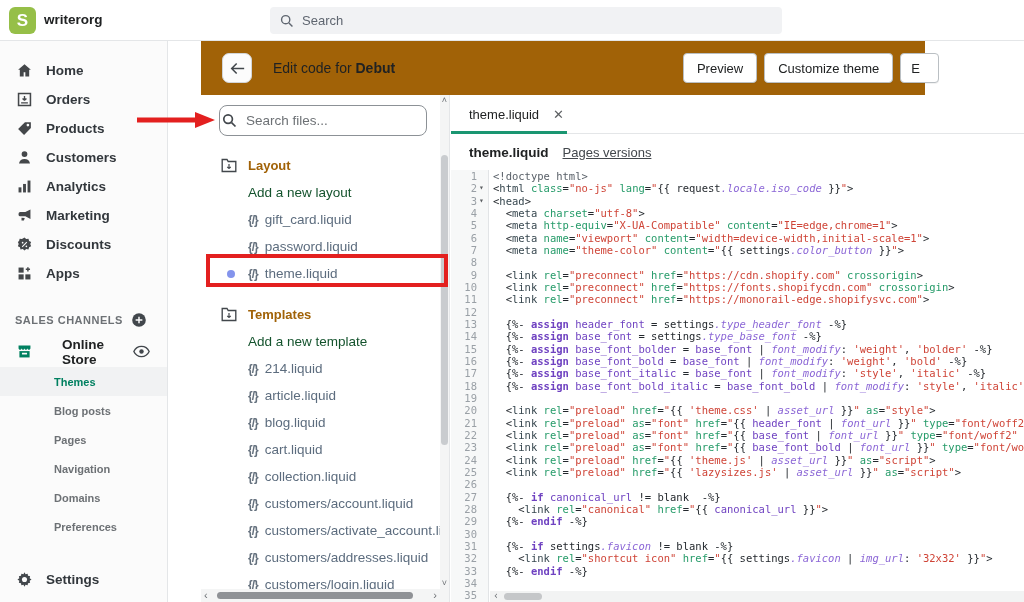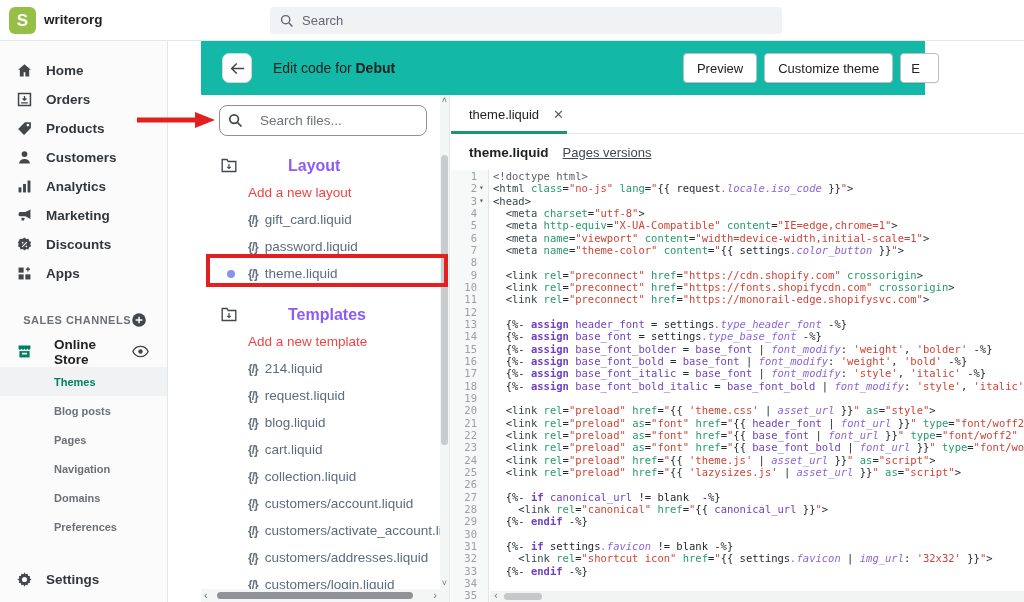--- a/index.html
+++ b/index.html
@@ -16,53 +16,53 @@
     border-radius:4px; display:flex; align-items:center; padding-left:10px; gap:8px; }
   .topsearch .ph { font-size:13px; color:#5f6670; }
 
   
   .sidebar { position:absolute; left:0; top:41px; width:168px; height:561px; background:#fbfbfb;
     border-right:1px solid #e4e6e8; z-index:10; }
   .nav-item { display:flex; align-items:center; height:29px; padding-left:15px; gap:13px; cursor:pointer; }
   .nav-item .lbl { font-size:13.5px; font-weight:600; color:#32373c; }
   .nav-icon { width:18px; height:18px; flex:0 0 18px; display:flex; align-items:center; justify-content:center; }
   .nav-group { padding-top:15px; }
-  .sc-header { display:flex; align-items:center; justify-content:flex-end;
+  .sc-header { display:flex; align-items:center; justify-content:space-between;
     padding:24px 20px 8px 15px; }
   .sc-header .sc-lbl { font-size:11px; font-weight:600; letter-spacing:.5px; color:#6d7175; }
   .sub-item { height:29px; display:flex; align-items:center; padding-left:54px;
     font-size:11px; font-weight:600; color:#6d7175; cursor:pointer; }
   .sub-item.active { background:#f1f2f3; color:#008060; }
-  .online-store-row { display:flex; align-items:center; height:31px; padding-left:15px; gap:21px; }
+  .online-store-row { display:flex; align-items:center; height:31px; padding-left:15px; gap:29px; }
   .online-store-row .lbl { font-size:13.5px; font-weight:600; color:#202223; flex:1; }
   .online-store-row .eye { margin-right:18px; }
   .settings-row { position:absolute; left:0; bottom:8px; width:200px; }
 
   
-  .main-header { position:absolute; left:201px; top:41px; width:724px; height:54px; background:#14b8a6; z-index:5; }
+  .main-header { position:absolute; left:201px; top:41px; width:724px; height:54px; background:#a16207; z-index:5; }
   .back-btn { position:absolute; left:21px; top:12px; width:30px; height:30px; background:#fcfcfc;
     border:1px solid #d2d5d8; border-radius:7px; display:flex; align-items:center; justify-content:center; cursor:pointer; }
   .page-title { position:absolute; left:72px; top:19px; font-size:14px; color:#202223; }
   .page-title b { font-weight:bold; }
   .hdr-actions { position:absolute; right:-14px; top:12px; display:flex; gap:7px; }
   .btn { height:30px; background:#fff; border:1px solid #babfc3; border-radius:4px; padding:0 13px;
     font-size:13px; font-weight:500; color:#202223; font-family:"Liberation Sans",sans-serif;
     box-shadow:0 1px 0 rgba(0,0,0,.05); white-space:nowrap; cursor:pointer; }
 
   
   .file-panel { position:absolute; left:201px; top:95px; width:249px; height:507px; background:#fff;
     border-right:1px solid #e4e6e8; overflow:hidden; }
   .file-search { position:absolute; left:18px; top:10px; width:208px; height:31px; border:1px solid #8c9196;
-    border-radius:8px; background:#fff; display:flex; align-items:center; gap:17px; padding-left:8px; }
+    border-radius:8px; background:#fff; display:flex; align-items:center; gap:9px; padding-left:2px; }
   .file-search .ph { font-size:13.5px; color:#6d7175; }
   .fp-scroll { position:absolute; left:0; top:52px; width:240px; }
   .sec-header { display:flex; align-items:center; gap:11px; height:27px; padding-left:20px; margin-top:5px; }
-  .sec-header .lbl { font-size:16px; font-weight:bold; color:#8b5cf6;margin-left:40px; }
+  .sec-header .lbl { font-size:13px; font-weight:bold; color:#a16207; }
   .add-link { height:27px; display:flex; align-items:center; padding-left:47px;
-    font-size:13.5px; color:#ef4444; cursor:pointer; }
+    font-size:13.5px; color:#14532d; cursor:pointer; }
   .file-row { height:27px; display:flex; align-items:center; padding-left:47px; gap:7px;
     white-space:nowrap; overflow:hidden; cursor:pointer; position:relative; }
   .file-row .code-ic { font-size:12px; font-weight:600; color:#64707d; letter-spacing:-1px; }
   .file-row .fname { font-size:13.5px; color:#5c6c7e; }
   .file-row .open-dot { position:absolute; left:26px; width:8px; height:8px; border-radius:50%; background:#8494ec; }
 
   
   .vscroll { position:absolute; right:0; top:0; width:9px; height:507px; background:#f4f5f5; }
   .vscroll .thumb { position:absolute; left:1px; top:60px; width:7px; height:290px; background:#c9cccf; border-radius:4px; }
   .vscroll .ar { position:absolute; left:0; width:9px; font-size:9px; color:#6d7175; text-align:center; }
@@ -319,21 +319,21 @@
       <span class="lbl">Templates</span>
     </div>
     <div class="add-link">Add a new template</div>
     <div id="files-1">
         <div class="file-row">
           <span class="code-ic">{/}</span>
           <span class="fname">214.liquid</span>
         </div>
         <div class="file-row">
           <span class="code-ic">{/}</span>
-          <span class="fname">request.liquid</span>
+          <span class="fname">article.liquid</span>
         </div>
         <div class="file-row">
           <span class="code-ic">{/}</span>
           <span class="fname">blog.liquid</span>
         </div>
         <div class="file-row">
           <span class="code-ic">{/}</span>
           <span class="fname">cart.liquid</span>
         </div>
         <div class="file-row">

